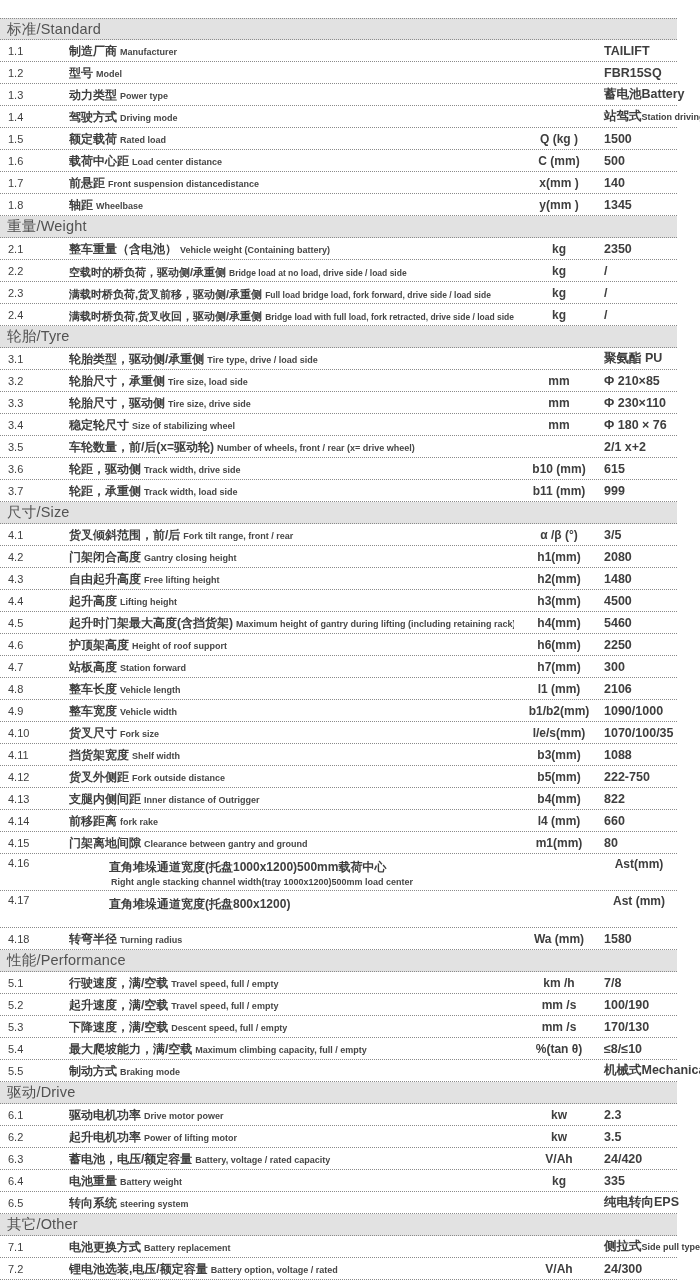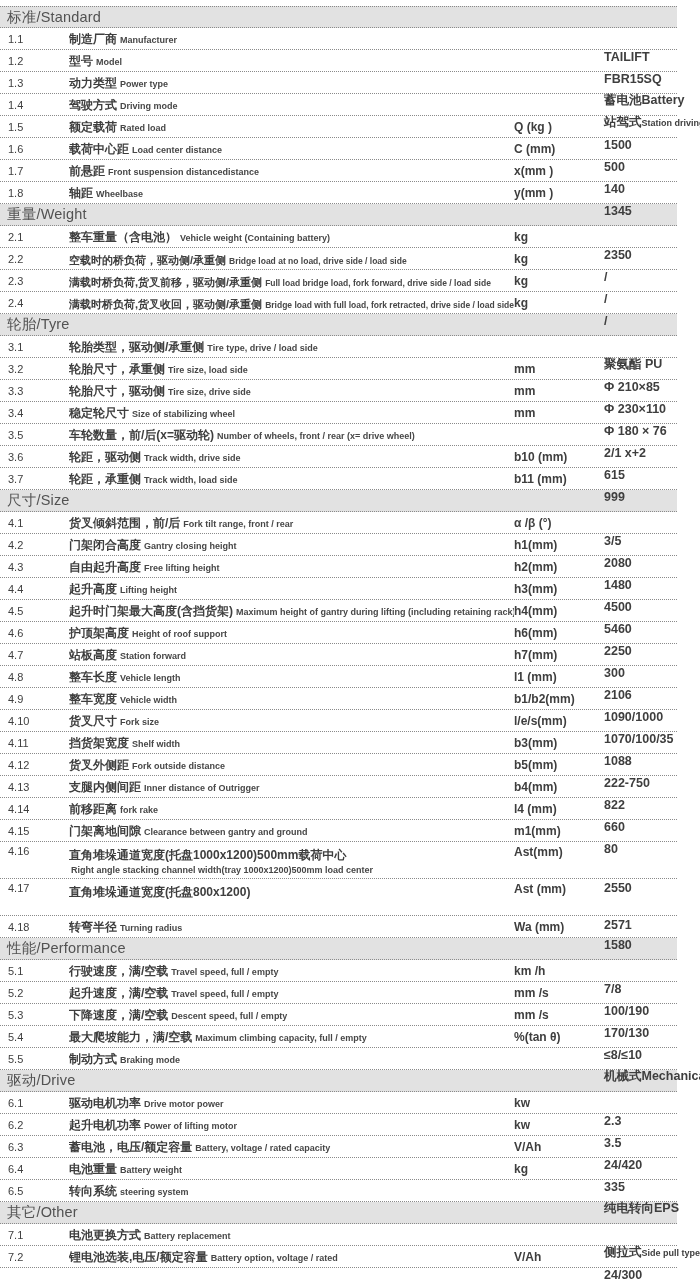--- a/index.html
+++ b/index.html
@@ -2,46 +2,46 @@
 <html style="--bar-bg: #e2e2e2; --text: #3e3e3e; --line: #8a8a8a;"><head>
 <meta charset="utf-8">
 <style>
   html,body{margin:0;padding:0;}
   body{
     width:700px;height:1280px;overflow:hidden;background:#ffffff;
     font-family:"Liberation Sans","DejaVu Sans",sans-serif;
     color:var(--text,#3e3e3e);
     -webkit-font-smoothing:antialiased;
   }
-  .wrap{width:677px;padding-top:6px;box-sizing:border-box;}
+  .wrap{width:677px;padding-top:18px;box-sizing:border-box;}
   .section-bar{
     height:22px;box-sizing:border-box;line-height:21px;
     background:var(--bar-bg,#e2e2e2);
     border-bottom:1px dotted var(--line,#8a8a8a);
     color:#525252;font-size:14.5px;padding-left:7px;
     letter-spacing:.2px;
   }
   .section-bar.first{border-top:1px dotted var(--line,#8a8a8a);}
   .row{
     display:flex;align-items:center;
     height:22px;box-sizing:border-box;
     border-bottom:1px dotted var(--line,#8a8a8a);
     padding-left:8px;white-space:nowrap;
   }
-  .row.tl{height:37px;align-items:flex-start;padding-top:3px;}
+  .row.tl{height:37px;align-items:flex-start;padding-top:3px;gap:40px;}
   .num{flex:0 0 30px;font-size:11px;font-weight:400;}
   .label{flex:0 0 445px;min-width:0;overflow:hidden;margin-left:31px;}
   .zh{font-size:12px;font-weight:700;}
   .en{font-size:9px;font-weight:600;margin-left:3px;color:#474747;}
   .row.sm .zh{font-size:11px;}
   .row.sm .en{font-size:8.5px;}
   .row.tl .label{white-space:normal;}
   .row.tl .en{display:block;margin-left:2px;margin-top:1px;line-height:10px;}
-  .unit{flex:0 0 90px;font-size:12px;font-weight:700;}
-  .value{flex:1 1 auto;font-size:12.5px;font-weight:700;padding-right:3px;margin-top:36px;}
+  .unit{flex:0 0 90px;font-size:12px;font-weight:700;text-align:center;}
+  .value{flex:1 1 auto;font-size:12.5px;font-weight:700;padding-right:3px;}
   .value.r{}
   .vsmall{font-size:9px;font-weight:600;}
 </style>
 </head>
 <body>
 
 <div class="wrap">
     <div class="section-bar first">标准/Standard</div>
     <div class="row">
       <span class="num">1.1</span>

